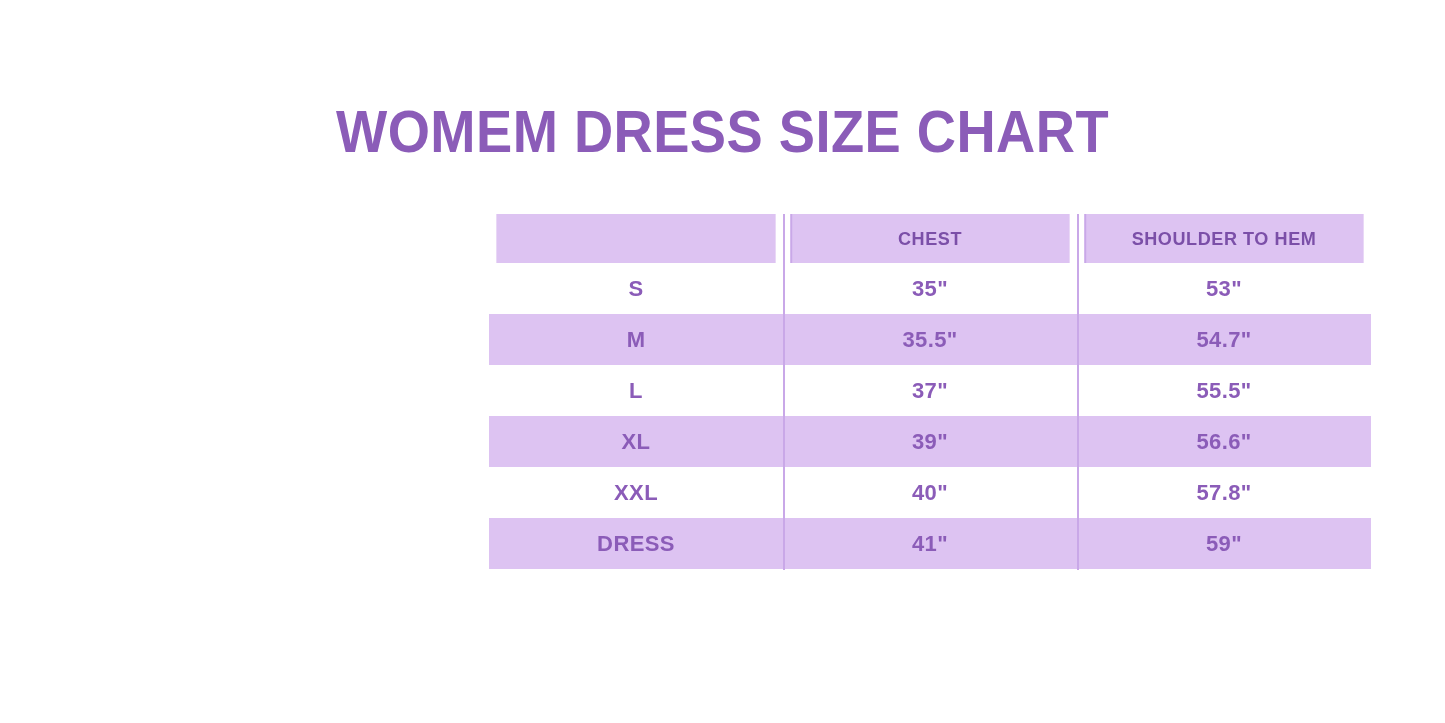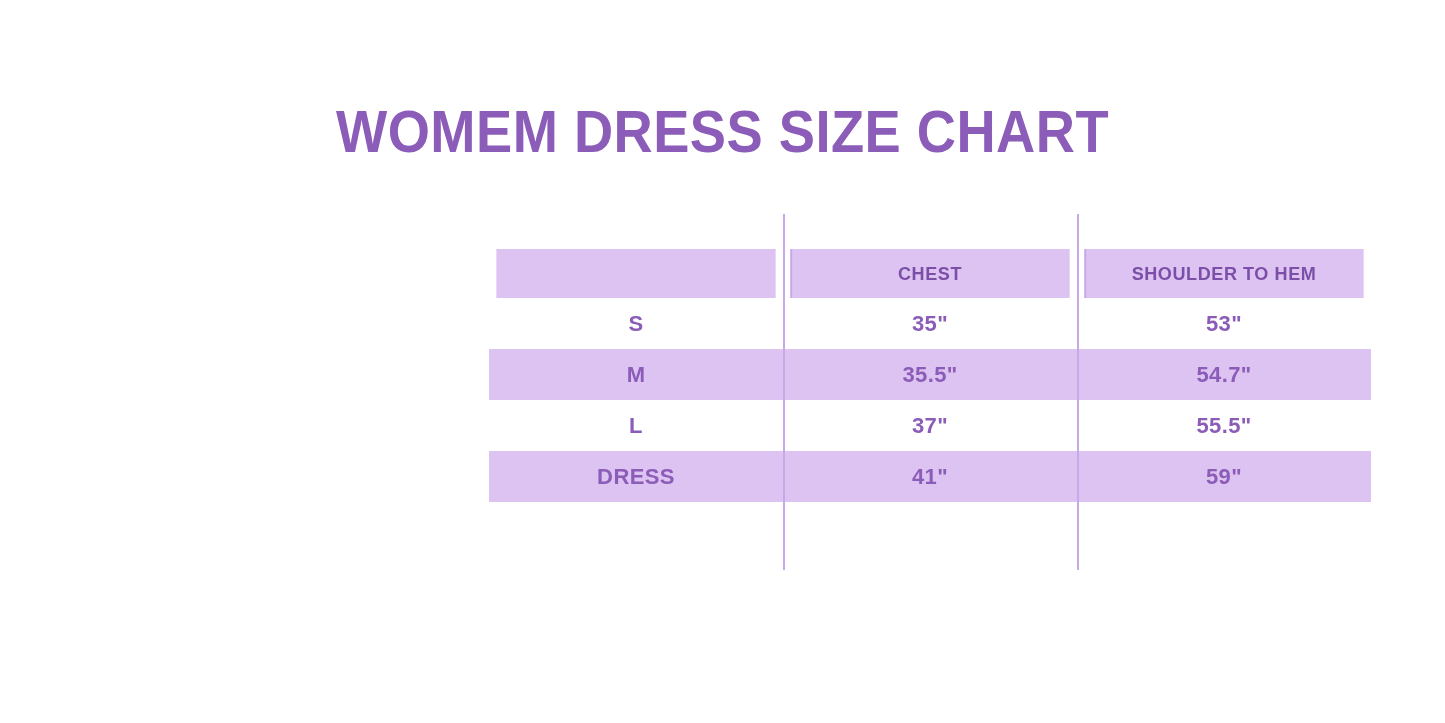--- a/index.html
+++ b/index.html
@@ -44,21 +44,20 @@
     position: absolute;
     left: 489px;
     top: 214px;
     width: 882px;
   }
 
   table.size-table {
     border-collapse: collapse;
     table-layout: fixed;
     width: 882px;
-    margin-top: 35px;
   }
 
   table.size-table col.c-size   { width: 294px; }
   table.size-table col.c-chest  { width: 294px; }
   table.size-table col.c-hem    { width: 294px; }
 
   table.size-table th,
   table.size-table td {
     padding: 0;
     margin: 0;
@@ -151,21 +150,31 @@
           <td class="col-div">35.5"</td>
           <td class="col-div">54.7"</td>
         </tr>
 
         <tr class="data-row row-plain">
           <td class="size-cell">L</td>
           <td class="col-div">37"</td>
           <td class="col-div">55.5"</td>
         </tr>
 
+        <tr class="data-row row-shaded">
+          <td class="size-cell">XL</td>
+          <td class="col-div">39"</td>
+          <td class="col-div">56.6"</td>
+        </tr>
 
+        <tr class="data-row row-plain">
+          <td class="size-cell">XXL</td>
+          <td class="col-div">40"</td>
+          <td class="col-div">57.8"</td>
+        </tr>
 
         <tr class="data-row row-shaded">
           <td class="size-cell">DRESS</td>
           <td class="col-div">41"</td>
           <td class="col-div">59"</td>
         </tr>
 
       </tbody>
     </table>
 

